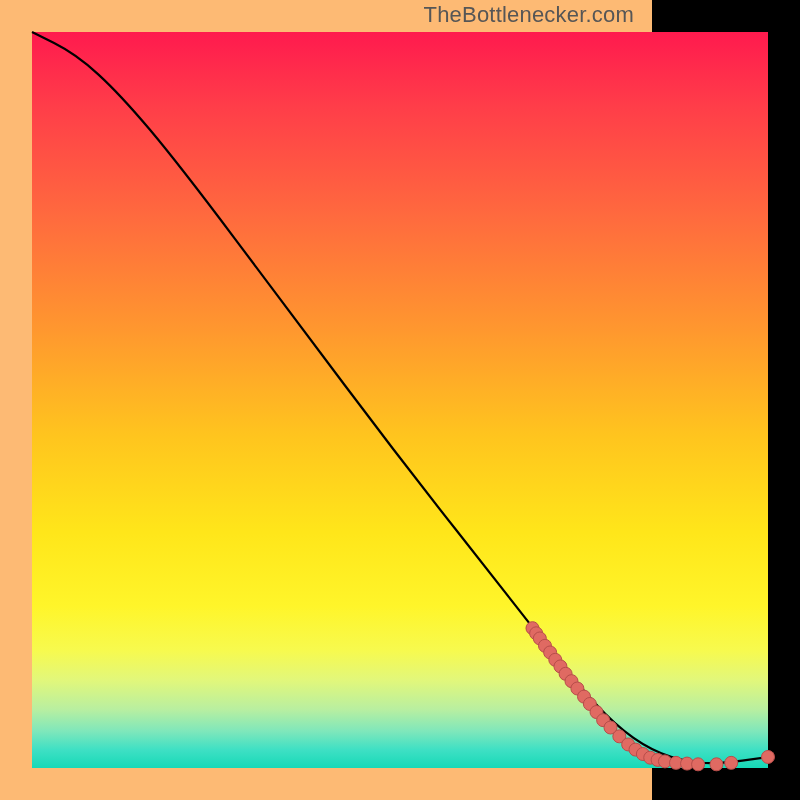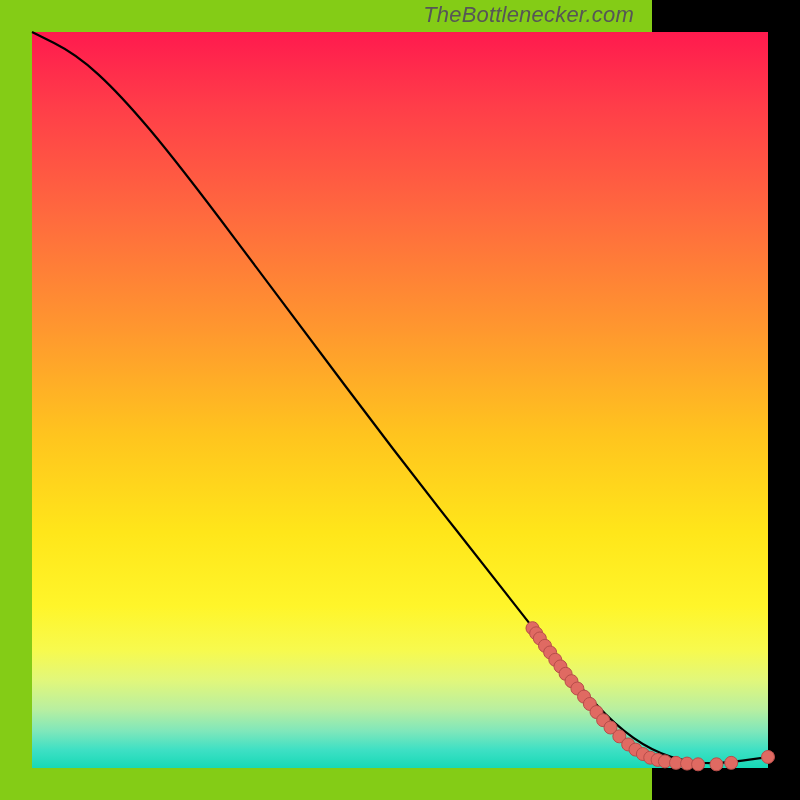--- a/index.html
+++ b/index.html
@@ -1,22 +1,21 @@
 <!DOCTYPE html>
 <html><head>
 <meta charset="utf-8">
 <style>
   * { margin: 0; padding: 0; box-sizing: border-box; }
   html, body { width: 800px; height: 800px; background: #000; overflow: hidden; }
   .frame {
     position: relative;
     width: 652px;
     height: 800px;
-    background: #84cc16;
-    font-style: italic;
+    background: #fdba74;
   }
   .attribution {
     position: absolute;
     top: 2px;
     right: 18px;
     font-family: Arial, Helvetica, sans-serif;
     font-size: 22px;
     font-weight: 500;
     color: #565656;
     letter-spacing: 0.2px;

